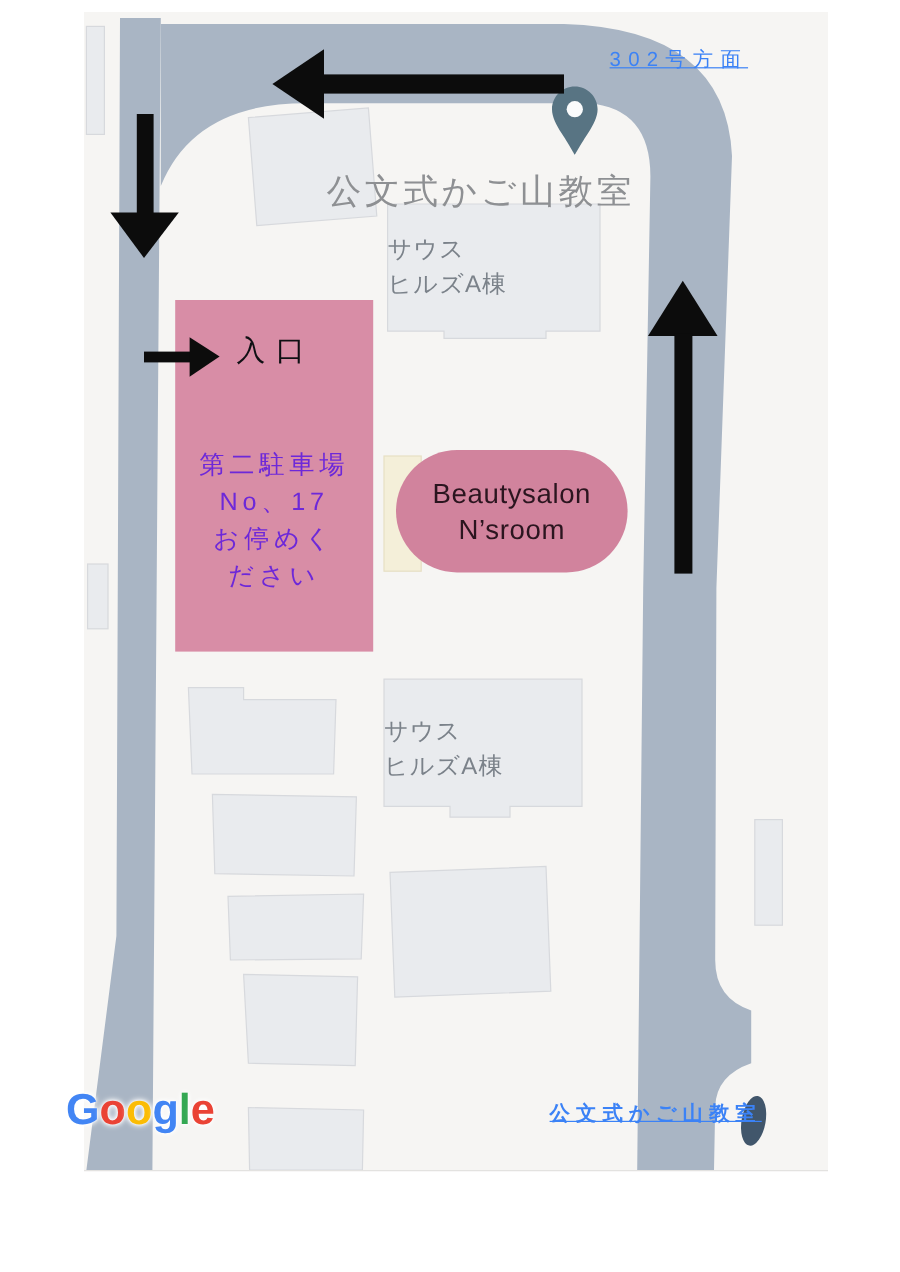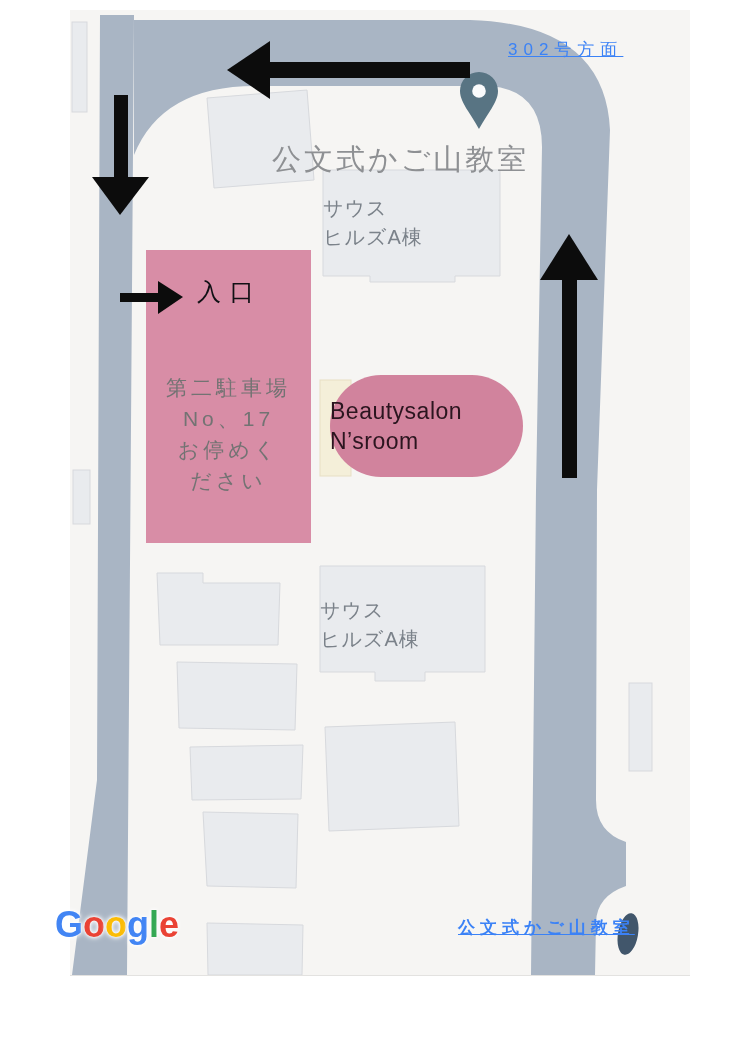--- a/index.html
+++ b/index.html
@@ -18,27 +18,27 @@
   .lbl-poi{font-size:29px;letter-spacing:3px;color:#8e9093;font-weight:400;}
   .bldg-label{position:absolute;color:#7b828a;font-size:20px;
     line-height:29px;letter-spacing:1px;font-weight:400;}
   .pink-zone{
     position:absolute;left:146px;top:250px;width:165px;height:293px;
     background:#d88da6;
   }
   .salon-pill{
     position:absolute;left:330px;top:375px;width:193px;height:102px;
     border-radius:52px;background:#d1839d;
-    display:flex;flex-direction:column;justify-content:center;align-items:flex-start;
+    display:flex;flex-direction:column;justify-content:center;align-items:center;
   }
   .salon-pill div{font-size:23px;line-height:30px;color:#2b151f;font-weight:400;letter-spacing:0.5px;}
   .entrance-lbl{position:absolute;left:197px;top:276px;font-size:24px;letter-spacing:9px;
     color:#101014;font-weight:500;}
   .parking-text{position:absolute;left:146px;top:372px;width:165px;text-align:center;
-    color:#737373;font-weight:500;}
+    color:#6d28d9;font-weight:500;}
   .parking-text div{font-size:21px;line-height:31px;letter-spacing:4px;}
   .google-logo{position:absolute;left:55px;top:901px;font-size:36px;line-height:48px;
     font-weight:600;letter-spacing:0px;
     text-shadow:0 0 2px #ffffff,0 0 4px #ffffff,0 0 6px #ffffff;}
 </style>
 </head>
 <body>
 
 <div class="page">
 

